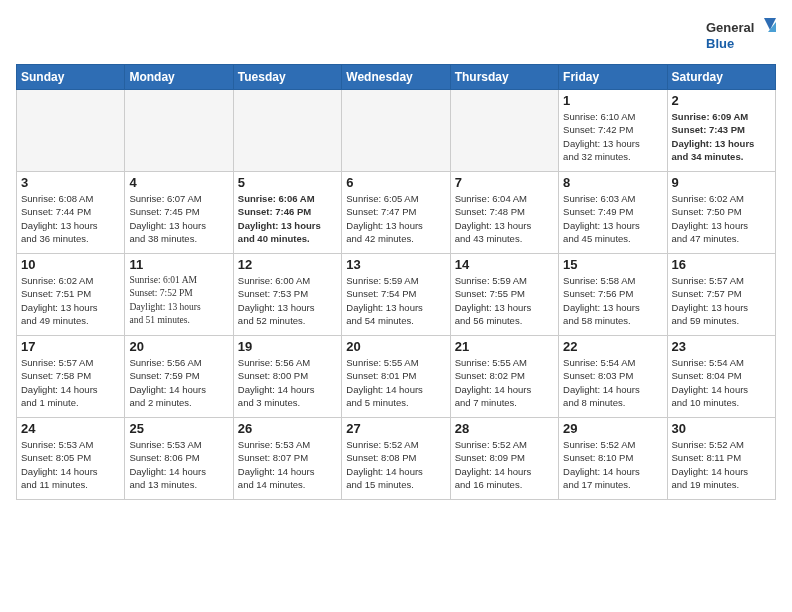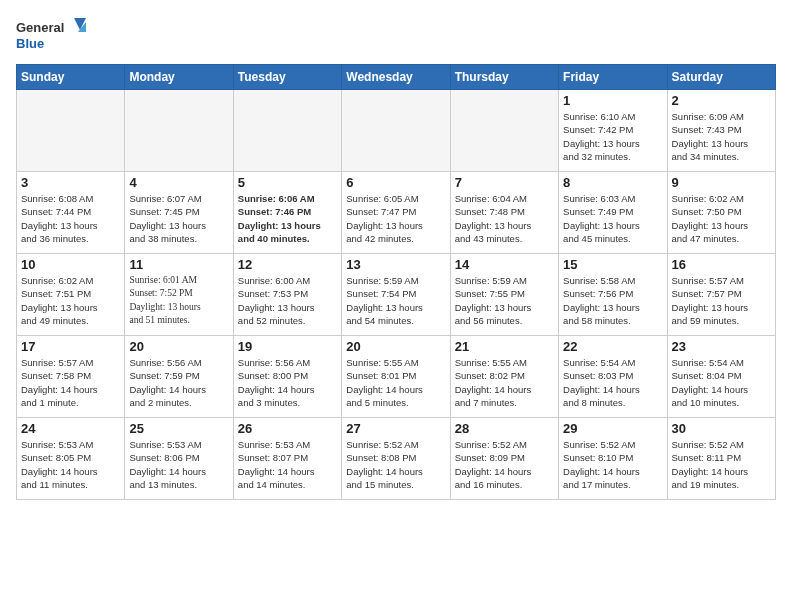--- a/index.html
+++ b/index.html
@@ -5,21 +5,21 @@
     * { box-sizing: border-box; margin: 0; padding: 0; }
     body {
       font-family: Arial, sans-serif;
       background: #fff;
       width: 792px;
       min-height: 612px;
       padding: 16px;
     }
     .header {
       display: flex;
-      justify-content: flex-start;
+      justify-content: flex-end;
       align-items: flex-start;
       margin-bottom: 8px;
     }
     .logo {
       display: flex;
       align-items: center;
       gap: 4px;
     }
     .title-block {
       text-align: right;
@@ -116,21 +116,21 @@
         <td class="empty"></td>
         <td>
           <span class="day-num">1</span>
           <div class="day-info" style="white-space: pre-line;">Sunrise: 6:10 AM
 Sunset: 7:42 PM
 Daylight: 13 hours
 and 32 minutes.</div>
         </td>
         <td>
           <span class="day-num">2</span>
-          <div class="day-info" style="white-space: pre-line;">Sunrise: 6:09 AM
+          <div class="day-info" style="white-space: pre-line; font-weight: bold;">Sunrise: 6:09 AM
 Sunset: 7:43 PM
 Daylight: 13 hours
 and 34 minutes.</div>
         </td>
       </tr>
       <tr class="week-row">
         <td>
           <span class="day-num">3</span>
           <div class="day-info" style="white-space: pre-line;">Sunrise: 6:08 AM
 Sunset: 7:44 PM

